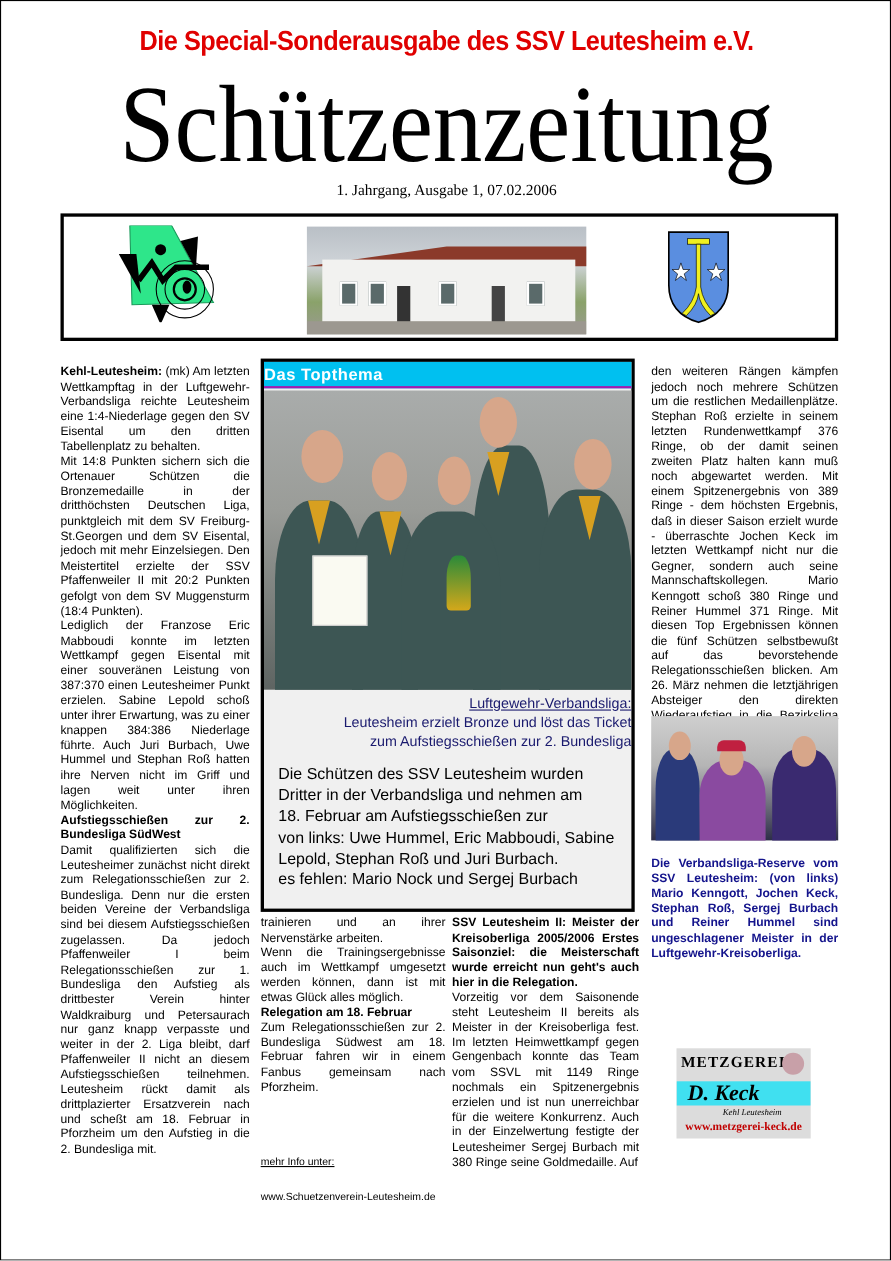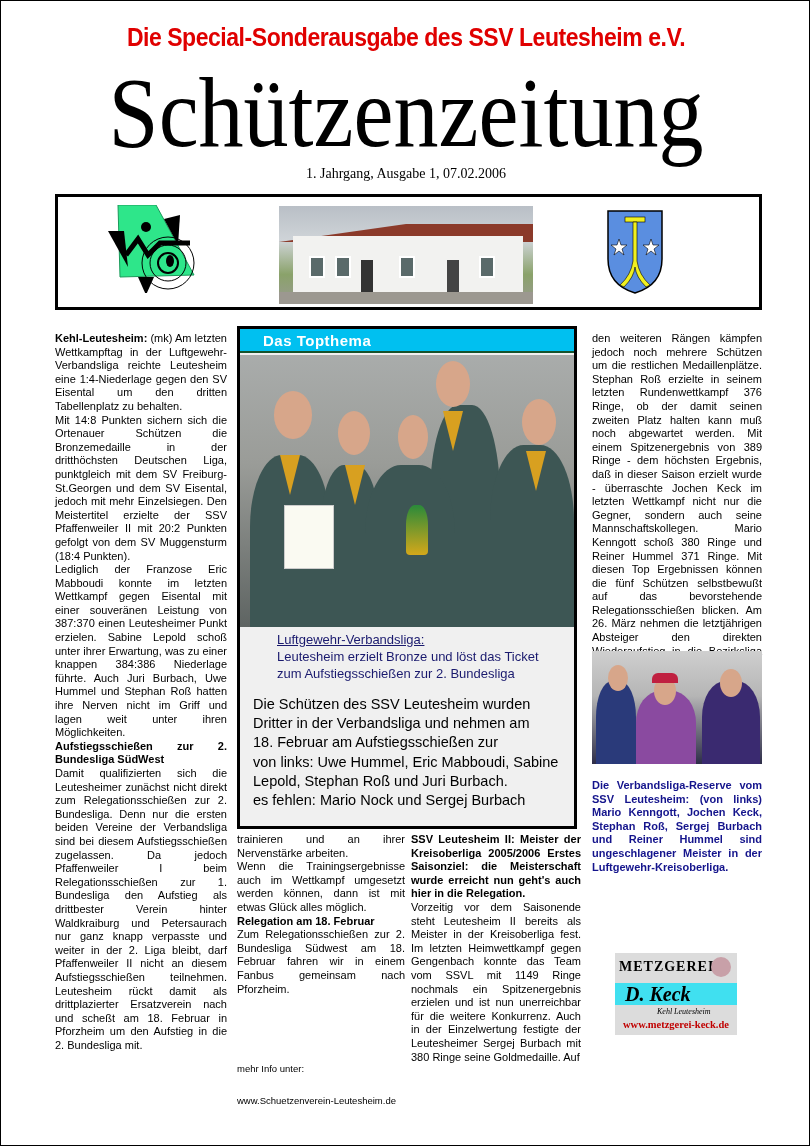--- a/index.html
+++ b/index.html
@@ -18,41 +18,41 @@
   .house .ground{position:absolute;left:0;top:86px;width:254px;height:12px;background:#9c9890;}
   .crest{position:absolute;left:548px;top:12px;width:58px;height:86px;}
   .col{position:absolute;font-family:"Liberation Sans",sans-serif;font-size:11px;line-height:13.6px;color:#000;text-align:justify;}
   .col p{margin:0;}
   .col b{font-weight:bold;}
   #col1{left:54px;top:331px;width:172px;}
   #col3a{left:236px;top:832px;width:168px;}
   #col3b{left:410px;top:832px;width:170px;}
   #col4{left:591px;top:331px;width:170px;}
   .topbox{position:absolute;left:236px;top:325px;width:340px;height:503px;border:3px solid #000;box-sizing:border-box;background:#f0f0f0;}
-  .tophead{position:absolute;left:0;top:0;width:334px;height:24px;background:#00c0f0;border-bottom:2px solid #14532d;color:#fff;font-weight:bold;font-size:15px;line-height:24px;padding-left:23px;box-sizing:border-box;letter-spacing:0.5px;}
+  .tophead{position:absolute;left:0;top:0;width:334px;height:24px;background:#00c0f0;border-bottom:2px solid #a21caf;color:#fff;font-weight:bold;font-size:15px;line-height:24px;padding-left:0;box-sizing:border-box;letter-spacing:0.5px;}
   .photo{position:absolute;left:0;top:26px;width:334px;height:272px;background:linear-gradient(#a9acab 0%,#9a9c98 40%,#5e6462 100%);overflow:hidden;}
   .person{position:absolute;background:#3d5654;border-radius:40% 40% 6px 6px;}
   .head{position:absolute;background:#d7a68a;border-radius:50%;}
   .medal{position:absolute;width:0;height:0;border-left:10px solid transparent;border-right:10px solid transparent;border-top:40px solid #d8a020;}
   .certificate{position:absolute;left:44px;top:150px;width:48px;height:62px;background:#fafaf2;border:1px solid #ccc;}
   .trophy{position:absolute;left:166px;top:150px;width:22px;height:50px;background:linear-gradient(#2a8a3a,#d4a81a);border-radius:40% 40% 4px 4px;}
-  .topcap{position:absolute;left:0;top:302px;width:334px;text-align:left;color:#1a1a6e;font-size:13px;line-height:17px;padding-left:37px;}
+  .topcap{position:absolute;left:0;top:302px;width:334px;text-align:right;color:#1a1a6e;font-size:13px;line-height:17px;}
   .topcap .u{text-decoration:underline;}
   .topbody{position:absolute;left:13px;top:366px;width:315px;font-size:14.5px;line-height:19.2px;color:#000;}
   .reserve-photo{position:absolute;left:591px;top:650px;width:170px;height:113px;background:linear-gradient(#cfcfcf 0%,#b5b5b5 40%,#2d2d48 100%);overflow:hidden;}
   .reserve-cap{position:absolute;left:591px;top:778px;width:170px;font-size:11px;line-height:13.6px;color:#14148c;font-weight:bold;text-align:justify;}
   .ad{position:absolute;left:614px;top:952px;width:122px;height:82px;background:#dcdcdc;overflow:hidden;}
   .ad .t1{position:absolute;left:4px;top:6px;font-family:"Liberation Serif",serif;font-weight:bold;font-size:14px;letter-spacing:1px;}
   .ad .cyan{position:absolute;left:0;top:30px;width:122px;height:22px;background:#40e0f0;}
   .ad .t2{position:absolute;left:10px;top:30px;font-family:"Liberation Serif",serif;font-style:italic;font-weight:bold;font-size:20px;}
   .ad .t3{position:absolute;left:42px;top:54px;font-family:"Liberation Serif",serif;font-style:italic;font-size:8px;}
   .ad .t4{position:absolute;left:2px;top:66px;width:118px;text-align:center;color:#c00000;font-family:"Liberation Serif",serif;font-weight:bold;font-size:10.5px;}
   .ad .logo{position:absolute;left:96px;top:4px;width:20px;height:20px;border-radius:50%;background:#c8a0a8;}
   .more{position:absolute;left:236px;top:1050px;font-size:9.5px;line-height:11px;}
-  .more .l1{margin-top:12px;}
+  .more .l1{text-decoration:underline;}
   .more .l2{color:#000;margin-top:21px;}
 </style>
 </head>
 <body>
 
 <div class="page">
 
   <div class="subtitle-red">Die Special-Sonderausgabe des SSV Leutesheim e.V.</div>
   <div class="masthead">Schützenzeitung</div>
   <div class="issue">1. Jahrgang, Ausgabe 1, 07.02.2006</div>

